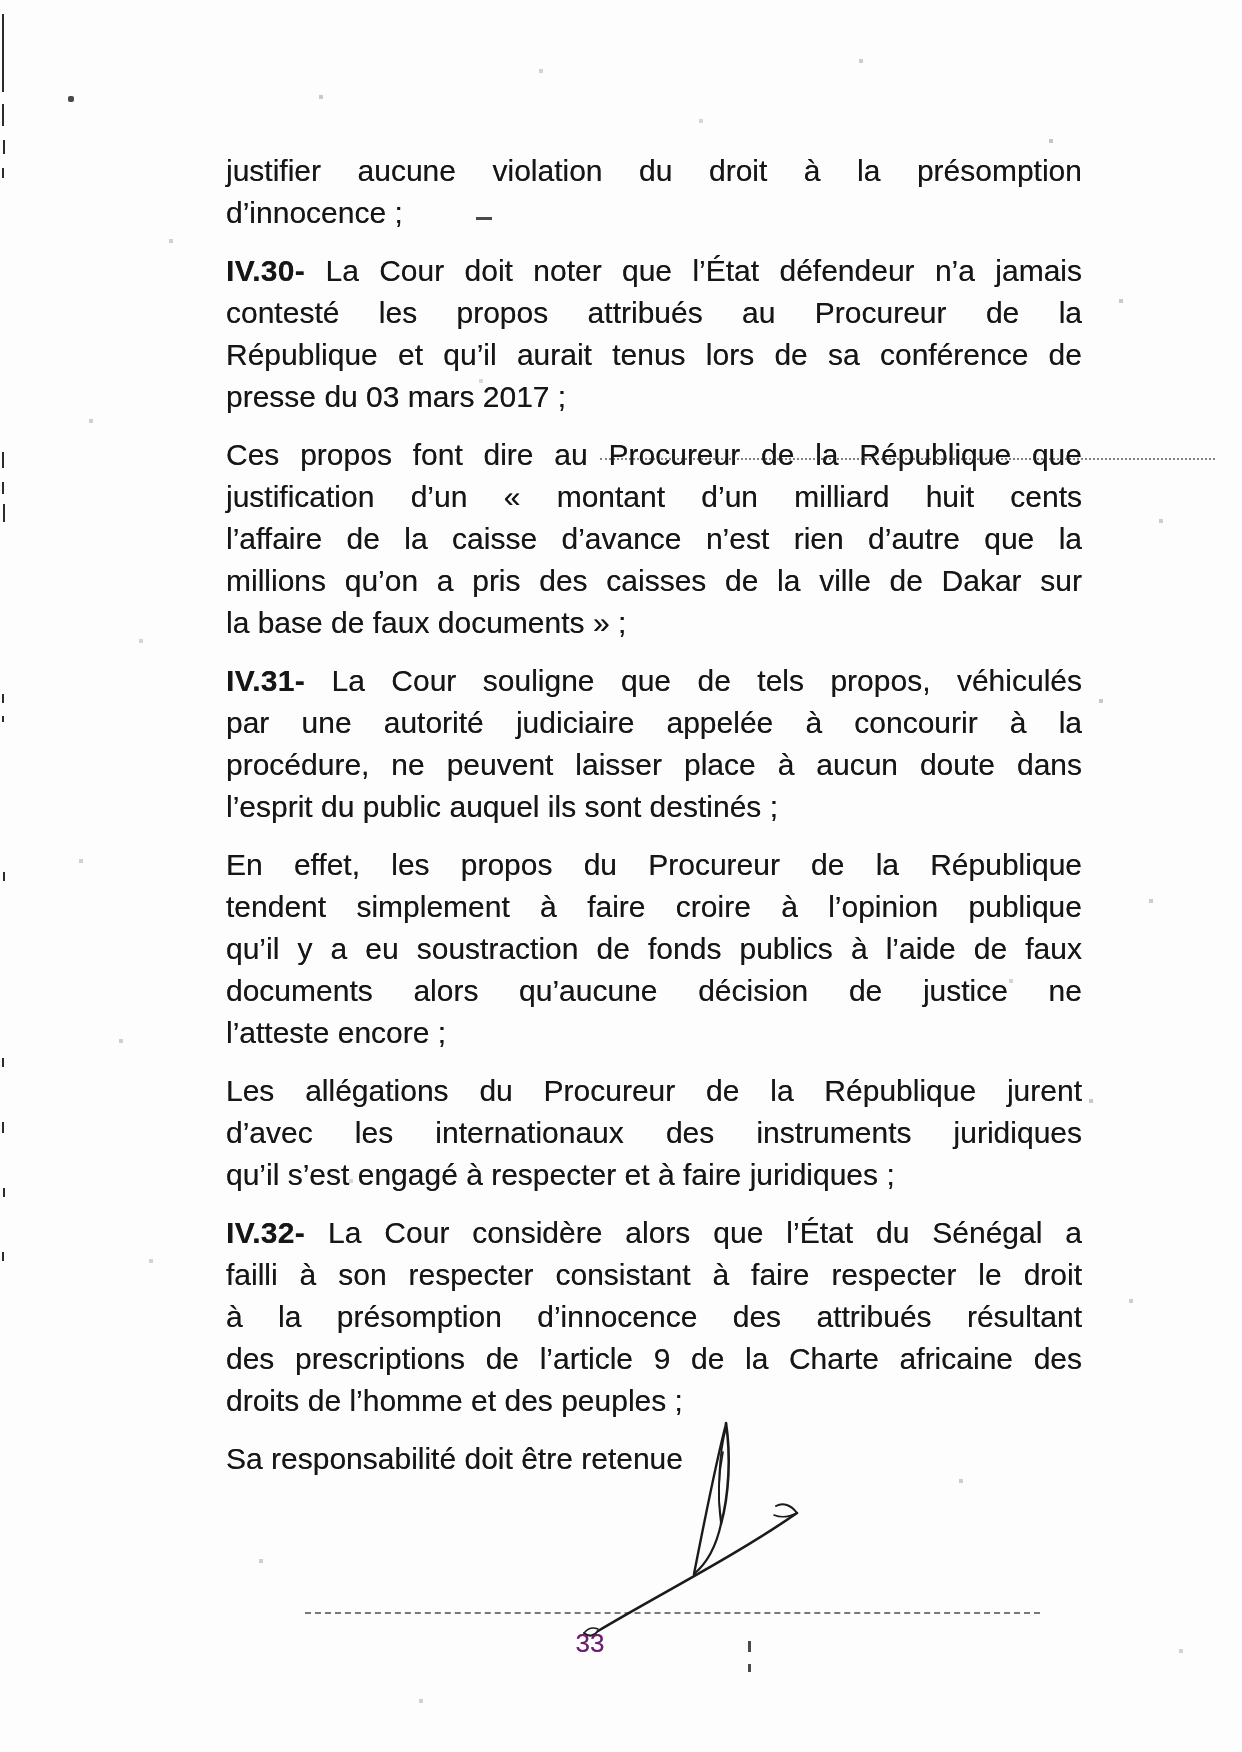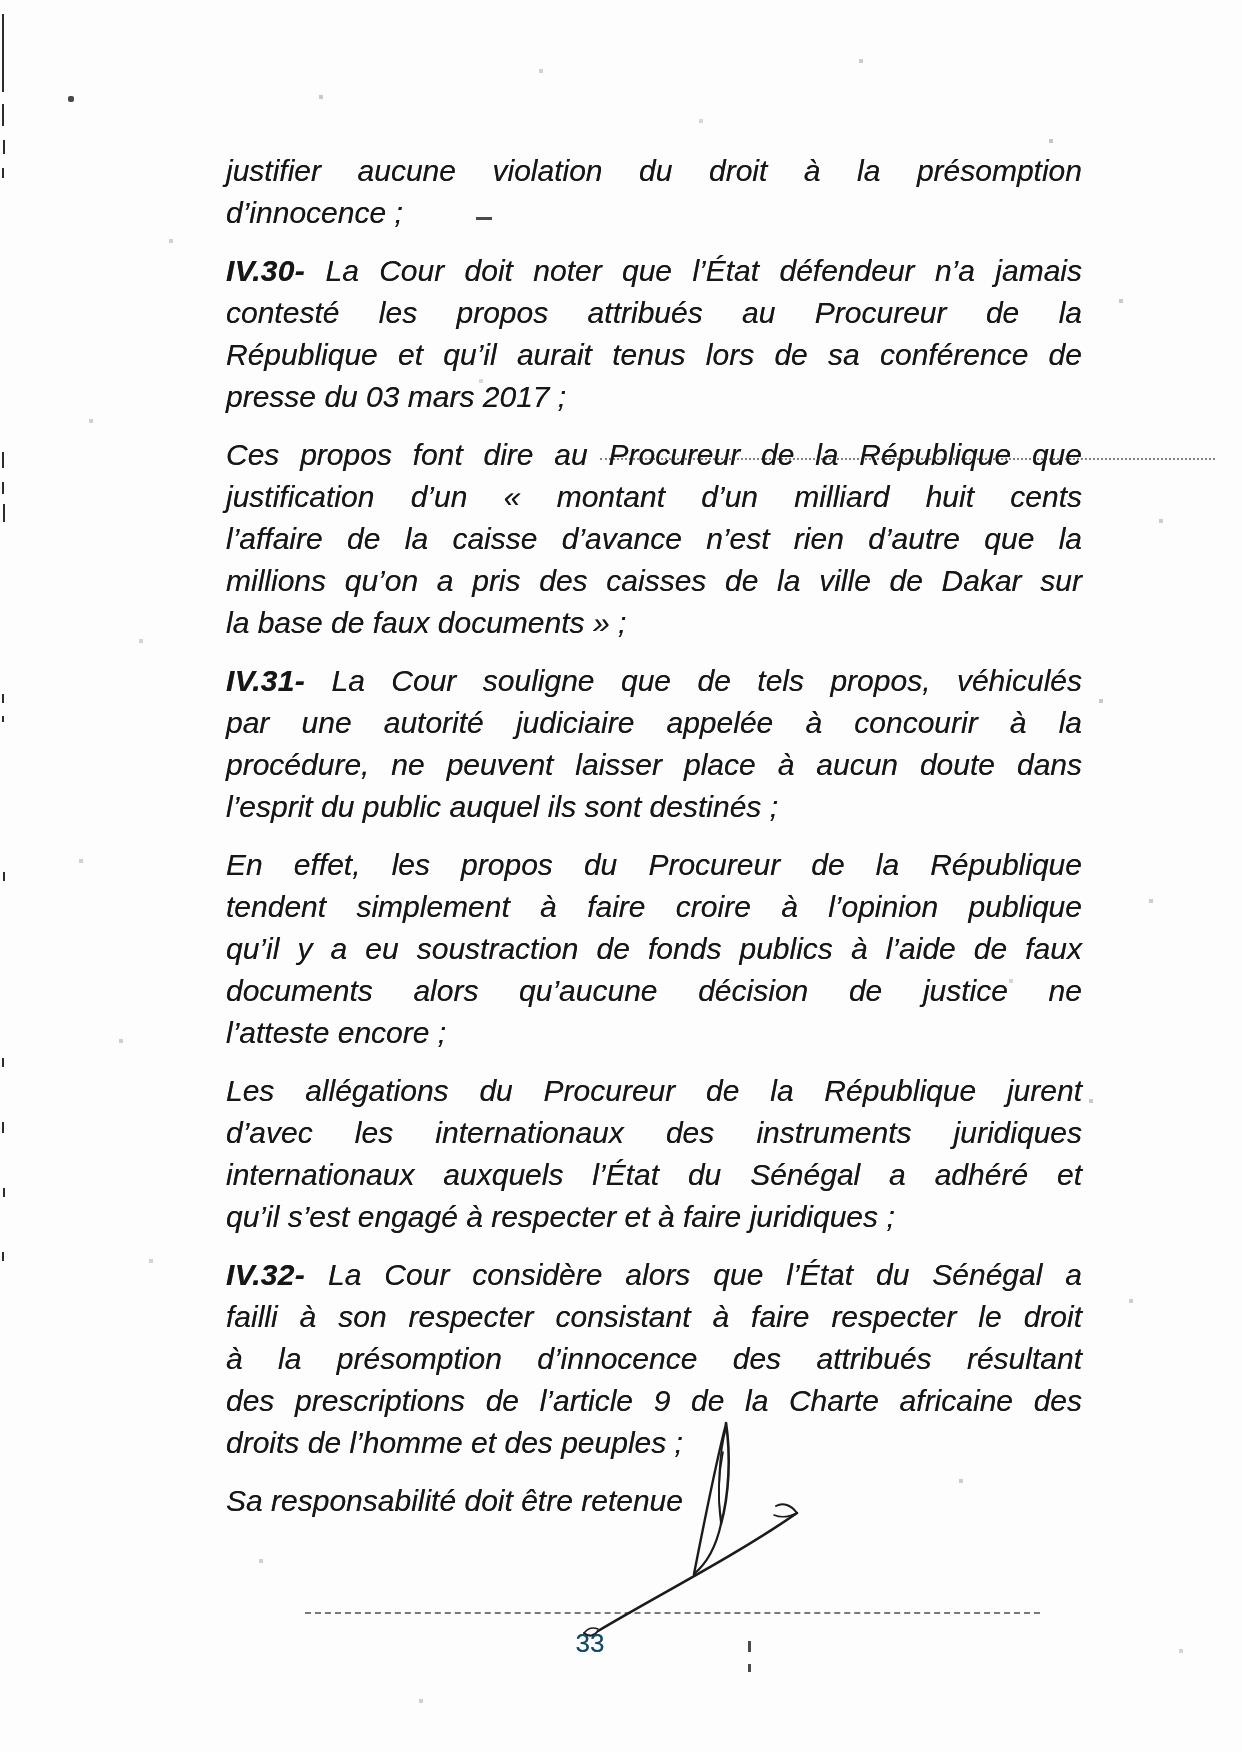--- a/index.html
+++ b/index.html
@@ -17,34 +17,34 @@
   
   .textcol {
     position: absolute;
     left: 226px;
     top: 150px;
     width: 856px;
     font-size: 30px;
     line-height: 42px;
     text-shadow: 0 0 0.6px rgba(10,10,10,0.65); 
   }
-  .para { margin: 0 0 16px 0; font-style: italic; }
+  .para { margin: 0 0 16px 0; }
   .line { text-align: justify; text-align-last: justify; white-space: normal; }
   .line.last { text-align: justify; text-align-last: left; }
   .para b { font-weight: bold; letter-spacing: 0.3px; }
 
   
   .pagenum {
     position: absolute;
     left: 540px;
     top: 1628px;
     width: 100px;
     text-align: center;
     font-size: 26px;
-    color: #0c4a6e;
+    color: #701a75;
     text-shadow: 0 0 0.5px rgba(20,20,20,0.5);
   }
 
   
   .dotline { position: absolute; height: 0; border-top: 2px dashed rgba(45,45,45,0.75); }
   .dotline.mid   { left: 600px;  top: 458px;  width: 615px; border-top-style: dotted; opacity: .8; }
   .dotline.footer{ left: 305px;  top: 1612px; width: 735px; opacity: .85; }
 
   
   svg.sig { position: absolute; left: 0; top: 0; pointer-events: none; }
@@ -142,21 +142,20 @@
       <div class="para">
         <div class="line">En effet, les propos du Procureur de la République</div>
         <div class="line">tendent simplement à faire croire à l’opinion publique</div>
         <div class="line">qu’il y a eu soustraction de fonds publics à l’aide de faux</div>
         <div class="line">documents alors qu’aucune décision de justice ne</div>
         <div class="line last">l’atteste encore ;</div>
       </div>
       <div class="para">
         <div class="line">Les allégations du Procureur de la République jurent</div>
         <div class="line">d’avec les internationaux des instruments juridiques</div>
-        <div class="line">internationaux auxquels l’État du Sénégal a adhéré et</div>
         <div class="line last">qu’il s’est engagé à respecter et à faire juridiques ;</div>
       </div>
       <div class="para">
         <div class="line"><b>IV.32-</b> La Cour considère alors que l’État du Sénégal a</div>
         <div class="line">failli à son respecter consistant à faire respecter le droit</div>
         <div class="line">à la présomption d’innocence des attribués résultant</div>
         <div class="line">des prescriptions de l’article 9 de la Charte africaine des</div>
         <div class="line last">droits de l’homme et des peuples ;</div>
       </div>
       <div class="para">

